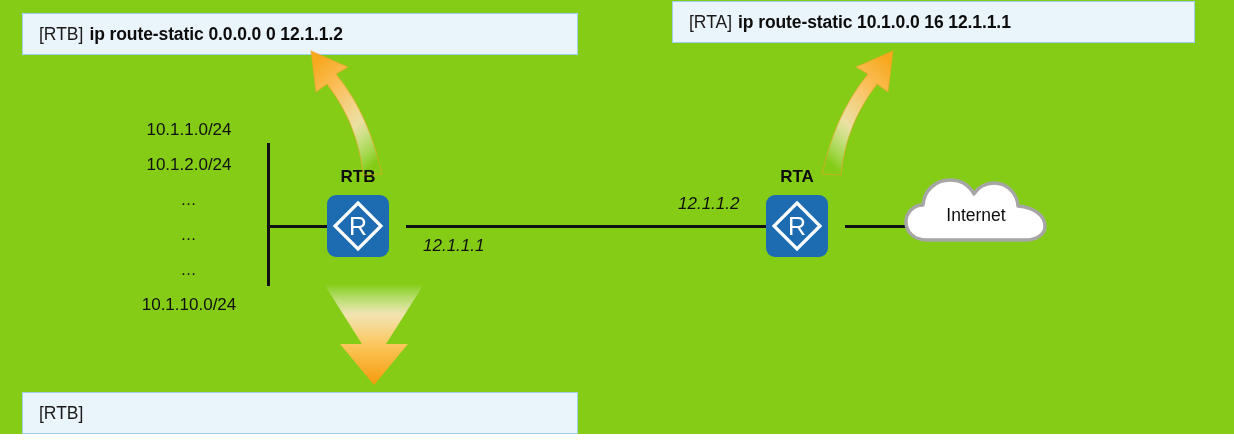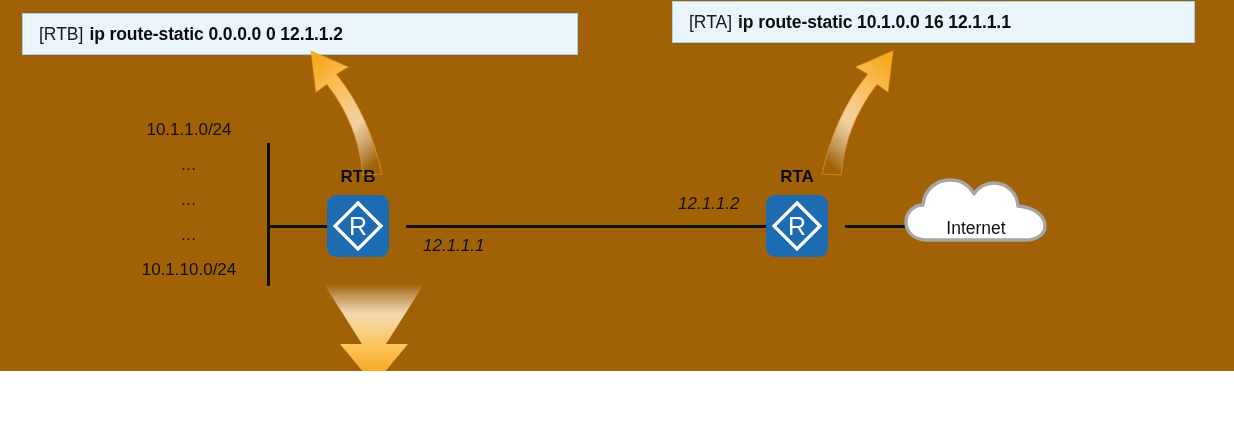--- a/index.html
+++ b/index.html
@@ -7,22 +7,22 @@
     padding: 0;
     background: #ffffff;
   }
   body {
     font-family: "Liberation Sans", sans-serif;
     color: #1a1a1a;
   }
   #canvas {
     position: relative;
     width: 1234px;
-    height: 371px;
-    background: #a16207;
+    height: 434px;
+    background: #84cc16;
     overflow: hidden;
   }
 
   
   .cmd-box {
     position: absolute;
     background: #eaf4fb;
     border: 1px solid #9fd0ea;
     box-sizing: border-box;
     display: flex;
@@ -121,21 +121,20 @@
     height: 84px;
   }
   #cloud-text {
     position: absolute;
     left: 903px;
     top: 205px;
     width: 146px;
     text-align: center;
     font-size: 17.5px;
     color: #101010;
-    margin-top: 13px;
   }
 
   
   .arrow {
     position: absolute;
   }
   #arrow-rtb-up   { left: 300px; top: 48px;  width: 112px; height: 128px; }
   #arrow-rta-up   { left: 786px; top: 48px;  width: 118px; height: 128px; }
   #arrow-rtb-down { left: 318px; top: 282px; width: 112px; height: 106px; }
 </style>
@@ -153,20 +152,21 @@
     <span class="dev">[RTA]</span>
     <span class="cmd">ip route-static 10.1.0.0 16 12.1.1.1</span>
   </div>
 
   <div class="cmd-box" id="cmd-rtb-null0">
     <span class="dev">[RTB]</span>
   </div>
 
   <div class="subnet-list">
     <div class="row">10.1.1.0/24</div>
+    <div class="row">10.1.2.0/24</div>
     <div class="row ell">…</div>
     <div class="row ell">…</div>
     <div class="row ell">…</div>
     <div class="row">10.1.10.0/24</div>
   </div>
 
   <div class="line" id="bus-vertical"></div>
   <div class="line" id="link-bus-rtb"></div>
   <div class="line" id="link-rtb-rta"></div>
   <div class="line" id="link-rta-cloud"></div>

